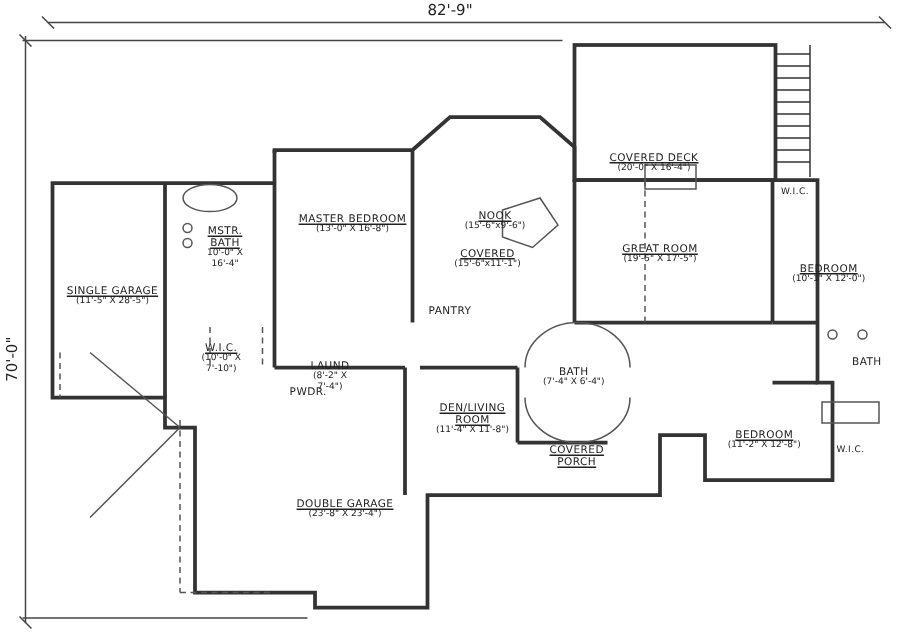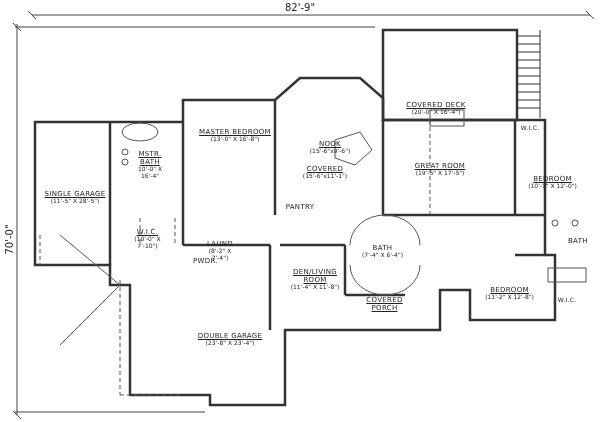--- a/index.html
+++ b/index.html
@@ -98,21 +98,21 @@
 <div class="dim" style="left:-6px;top:234px;transform:rotate(-90deg);">70'-0"</div>
 
 <div class="lbl" style="left:396px;top:60px;width:80px;margin-top:41px;">
   <span class="n">COVERED DECK</span>
   <span class="d">(20'-0" X 16'-4")</span>
 </div>
 <div class="lbl" style="left:290px;top:95px;width:80px;margin-top:45px;">
   <span class="n">NOOK</span>
   <span class="d">(15'-6"x9'-6")</span>
 </div>
-<div class="lbl" style="left:195px;top:128px;width:80px;white-space:normal;">
+<div class="lbl" style="left:195px;top:142px;width:80px;white-space:normal;">
   <span class="n">MASTER BEDROOM</span>
   <span class="d">(13'-0" X 16'-8")</span>
 </div>
 <div class="lbl" style="left:130px;top:150px;width:40px;white-space:normal;">
   <span class="n">MSTR. BATH</span>
   <span class="d" style="white-space:normal;">10'-0" X 16'-4"</span>
 </div>
 <div class="lbl" style="left:290px;top:165px;width:70px;">
   <span class="n">COVERED</span>
   <span class="d">(15'-6"x11'-1")</span>

